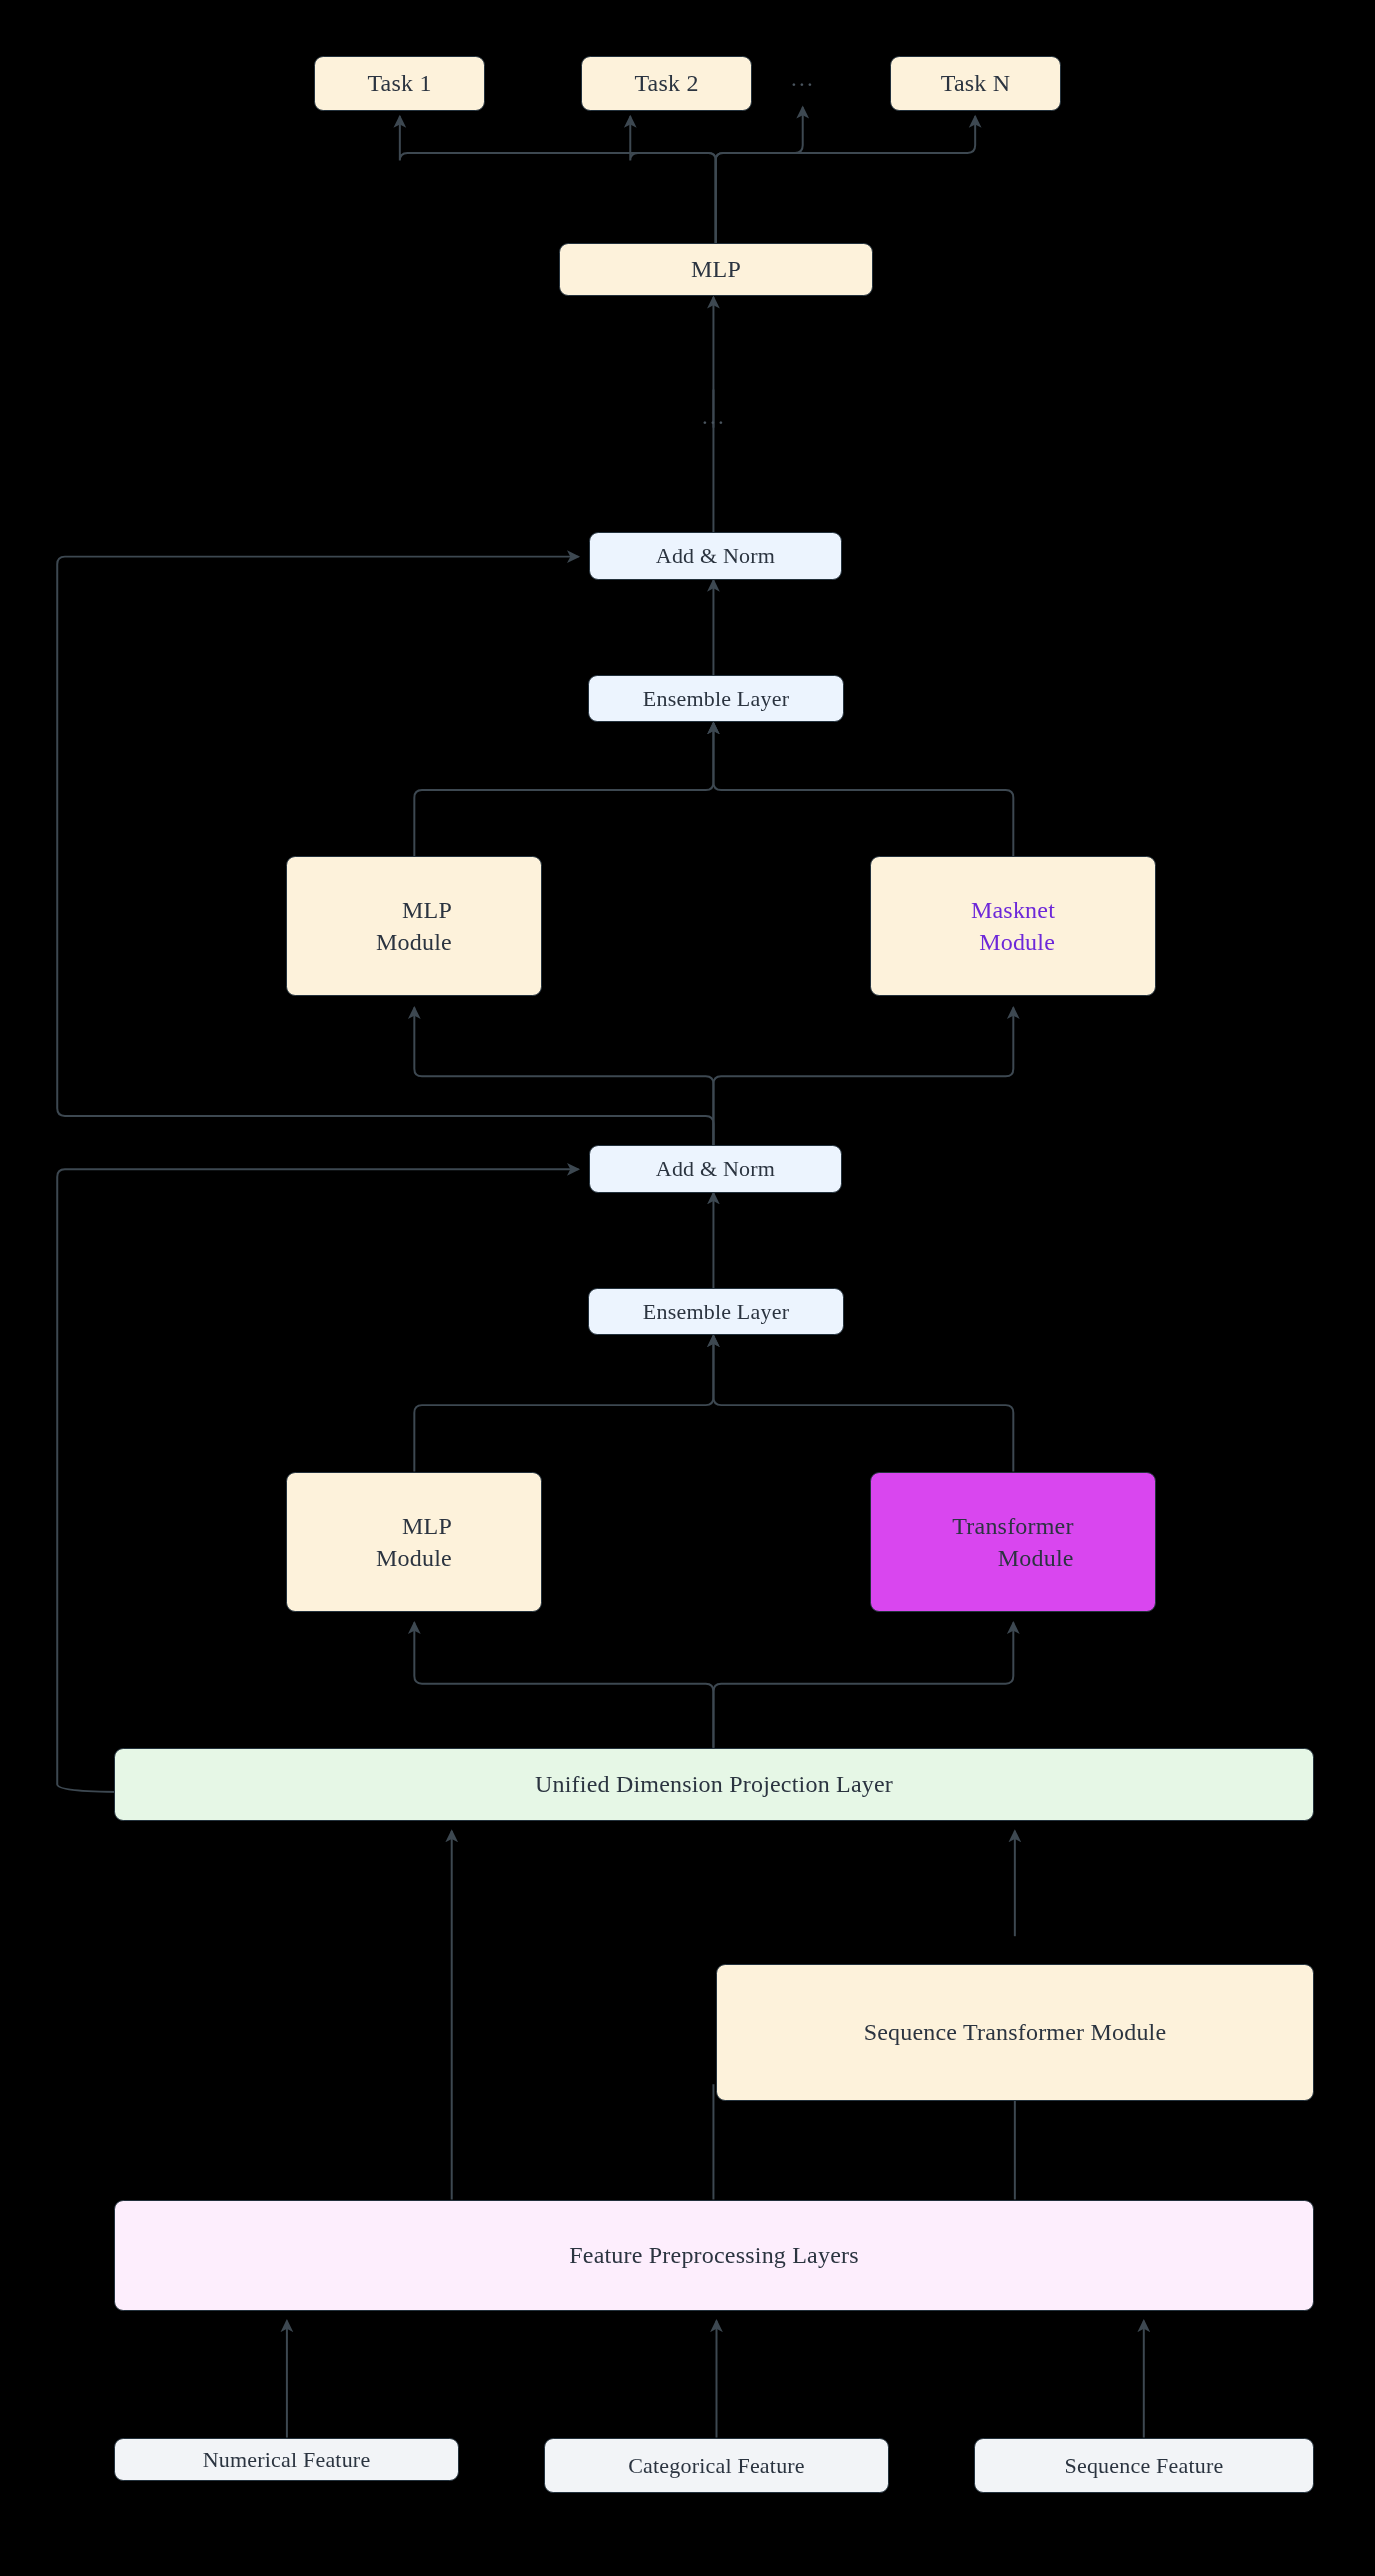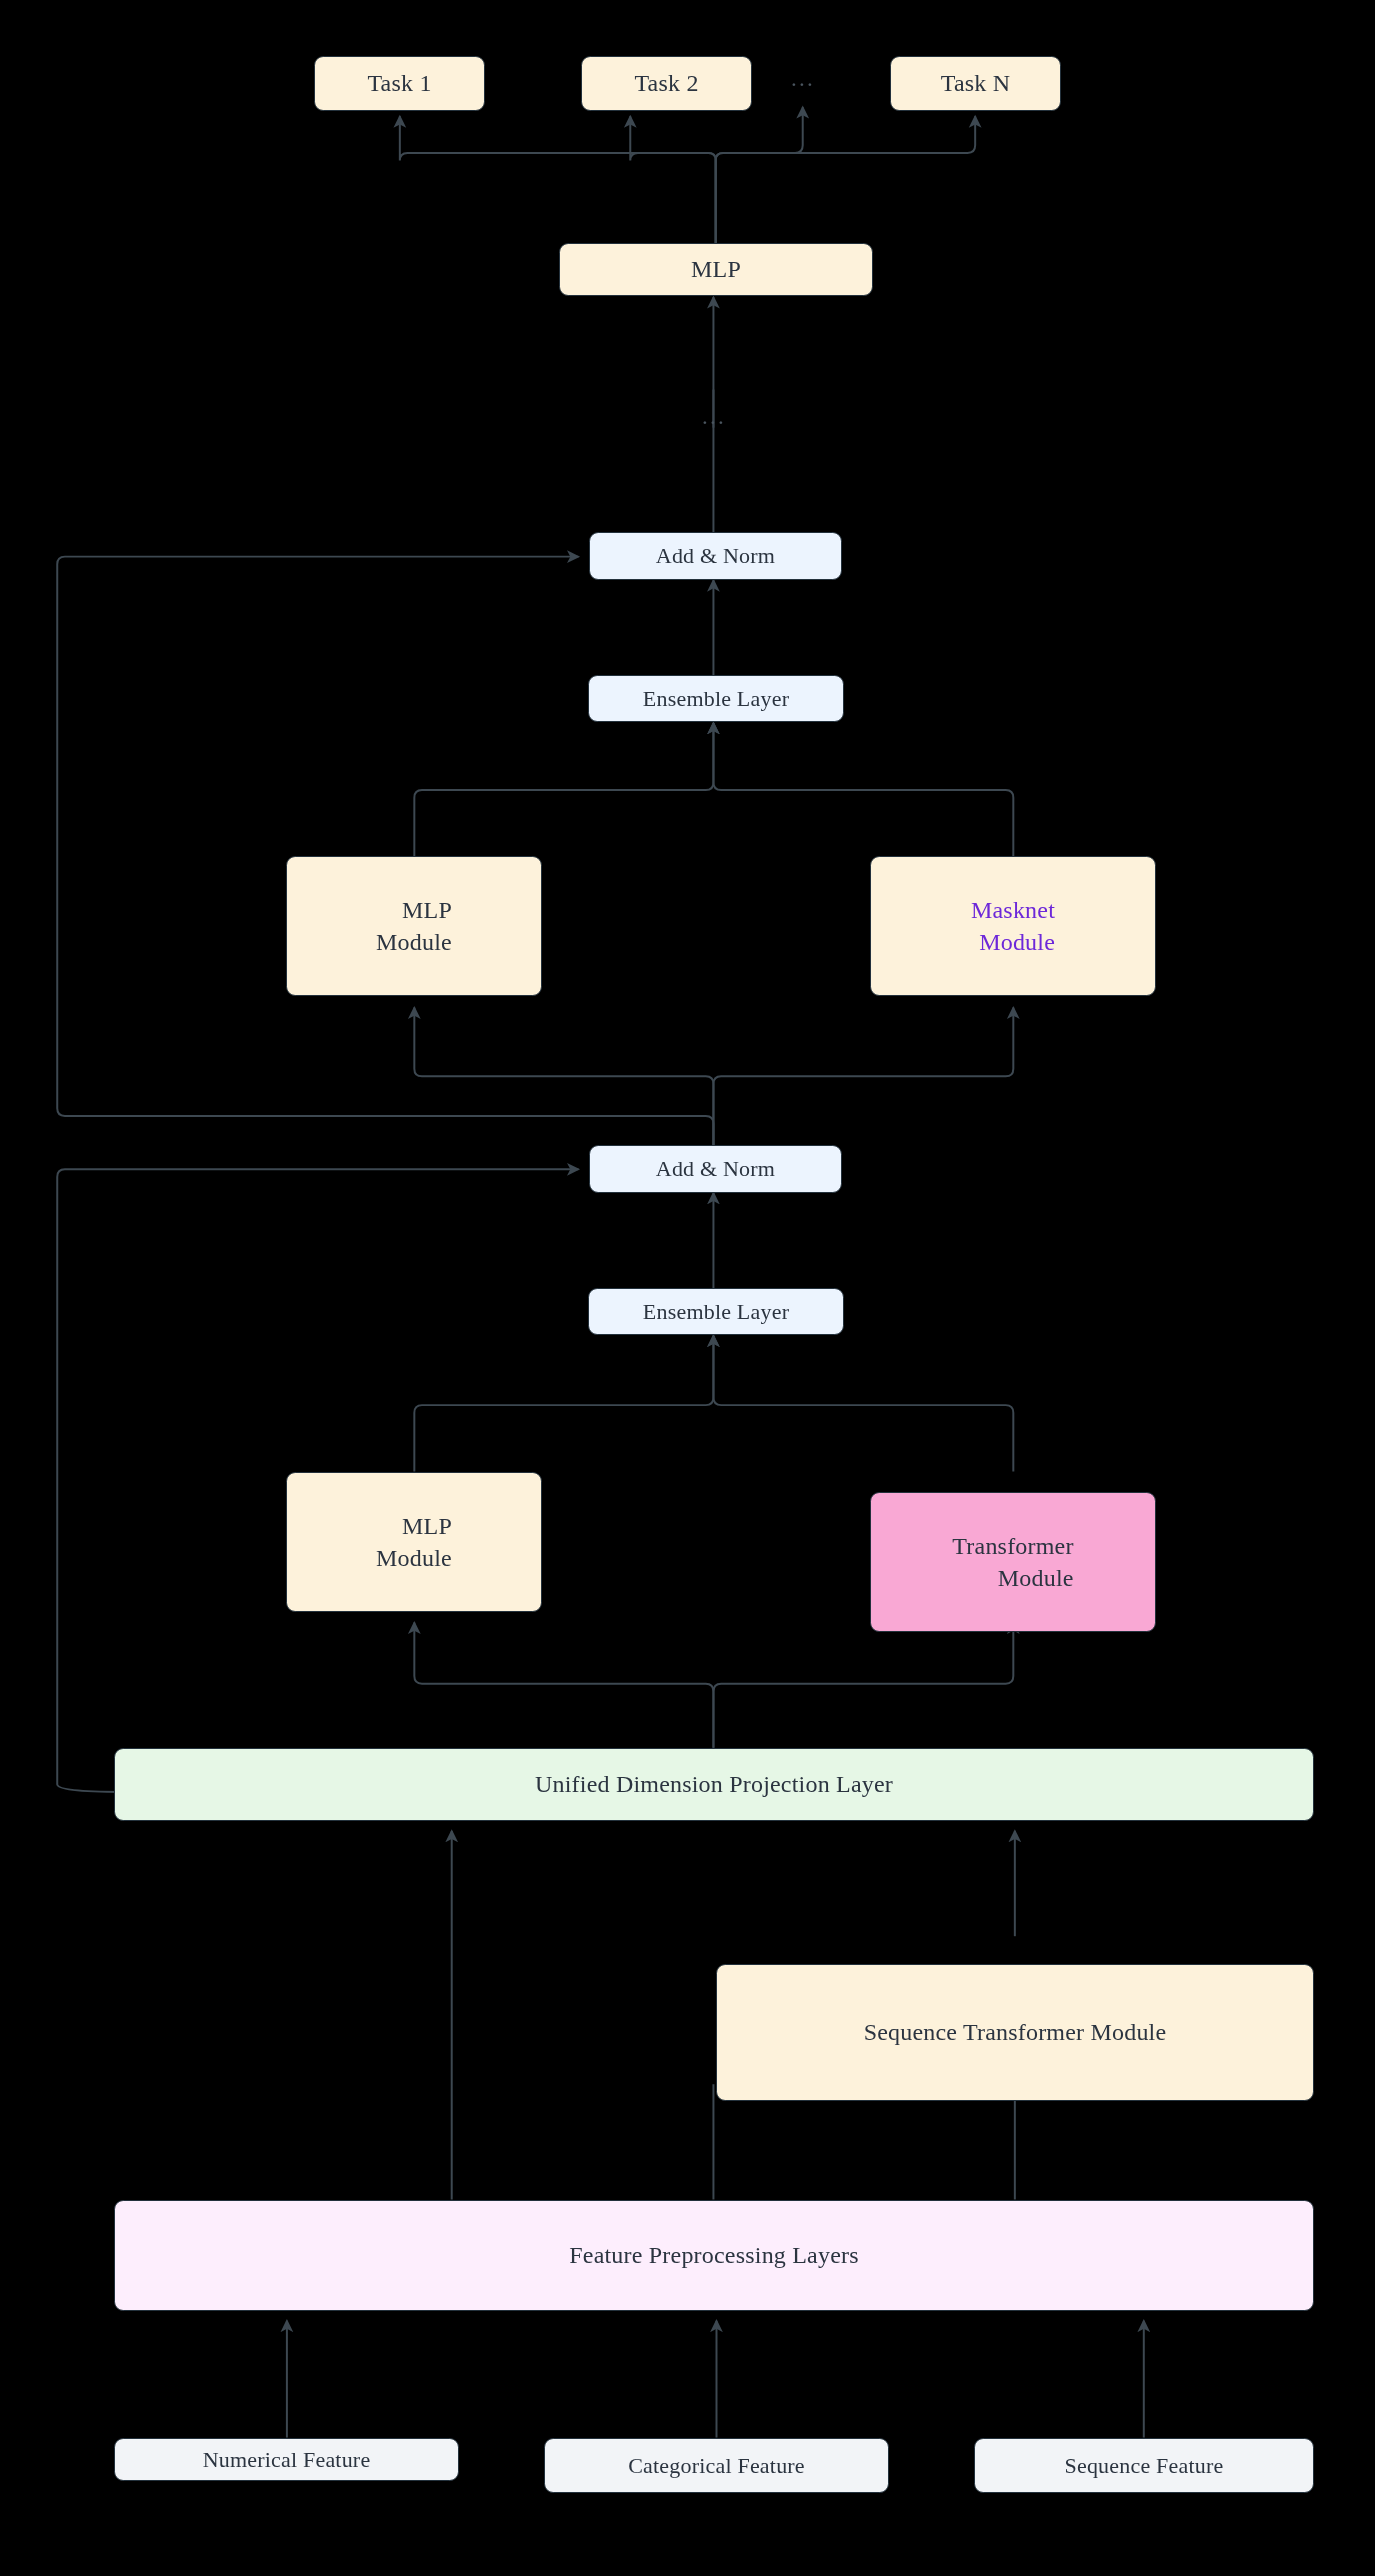--- a/index.html
+++ b/index.html
@@ -110,21 +110,21 @@
       <div class="node small" style="left: 589px; top: 532px; width: 253px; height: 48px; background: rgb(236, 244, 254); border-color: rgb(35, 49, 60); color: rgb(43, 52, 64);">Add &amp; Norm</div>
       <div class="node small" style="left: 588px; top: 675px; width: 256px; height: 47px; background: rgb(236, 244, 254); border-color: rgb(35, 49, 60); color: rgb(43, 52, 64);">Ensemble Layer</div>
       <div class="node" style="left: 286px; top: 856px; width: 256px; height: 140px; background: rgb(253, 242, 219); border-color: rgb(35, 49, 60); color: rgb(43, 52, 64);">MLP
 Module</div>
       <div class="node" style="left: 870px; top: 856px; width: 286px; height: 140px; background: rgb(253, 242, 219); border-color: rgb(35, 49, 60); color: #6d28d9;">Masknet
 Module</div>
       <div class="node small" style="left: 589px; top: 1145px; width: 253px; height: 48px; background: rgb(236, 244, 254); border-color: rgb(35, 49, 60); color: rgb(43, 52, 64);">Add &amp; Norm</div>
       <div class="node small" style="left: 588px; top: 1288px; width: 256px; height: 47px; background: rgb(236, 244, 254); border-color: rgb(35, 49, 60); color: rgb(43, 52, 64);">Ensemble Layer</div>
       <div class="node" style="left: 286px; top: 1472px; width: 256px; height: 140px; background: rgb(253, 242, 219); border-color: rgb(35, 49, 60); color: rgb(43, 52, 64);">MLP
 Module</div>
-      <div class="node" style="left: 870px; top: 1472px; width: 286px; height: 140px; background: #f9a8d4; border-color: rgb(35, 49, 60); color: rgb(43, 52, 64); margin-top: 20px;">Transformer
+      <div class="node" style="left: 870px; top: 1472px; width: 286px; height: 140px; background: #d946ef; border-color: rgb(35, 49, 60); color: rgb(43, 52, 64);">Transformer
 Module</div>
       <div class="node" style="left: 114px; top: 1748px; width: 1200px; height: 73px; background: rgb(230, 247, 230); border-color: rgb(35, 49, 60); color: rgb(43, 52, 64);">Unified Dimension Projection Layer</div>
       <div class="node" style="left: 716px; top: 1936px; width: 598px; height: 137px; background: rgb(253, 242, 219); border-color: rgb(35, 49, 60); color: rgb(43, 52, 64); margin-top: 28px;">Sequence Transformer Module</div>
       <div class="node" style="left: 114px; top: 2200px; width: 1200px; height: 111px; background: rgb(253, 238, 253); border-color: rgb(35, 49, 60); color: rgb(43, 52, 64);">Feature Preprocessing Layers</div>
       <div class="node small" style="left: 114px; top: 2438px; width: 345px; height: 43px; background: rgb(242, 244, 247); border-color: rgb(35, 49, 60); color: rgb(43, 52, 64);">Numerical Feature</div>
       <div class="node small" style="left: 544px; top: 2438px; width: 345px; height: 55px; background: rgb(242, 244, 247); border-color: rgb(35, 49, 60); color: rgb(43, 52, 64);">Categorical Feature</div>
       <div class="node small" style="left: 974px; top: 2438px; width: 340px; height: 55px; background: rgb(242, 244, 247); border-color: rgb(35, 49, 60); color: rgb(43, 52, 64);">Sequence Feature</div>
     </div>
   <div id="marks">
       <div class="ellipsis-label" style="left: 771px; top: 67px; width: 64px;">...</div>

